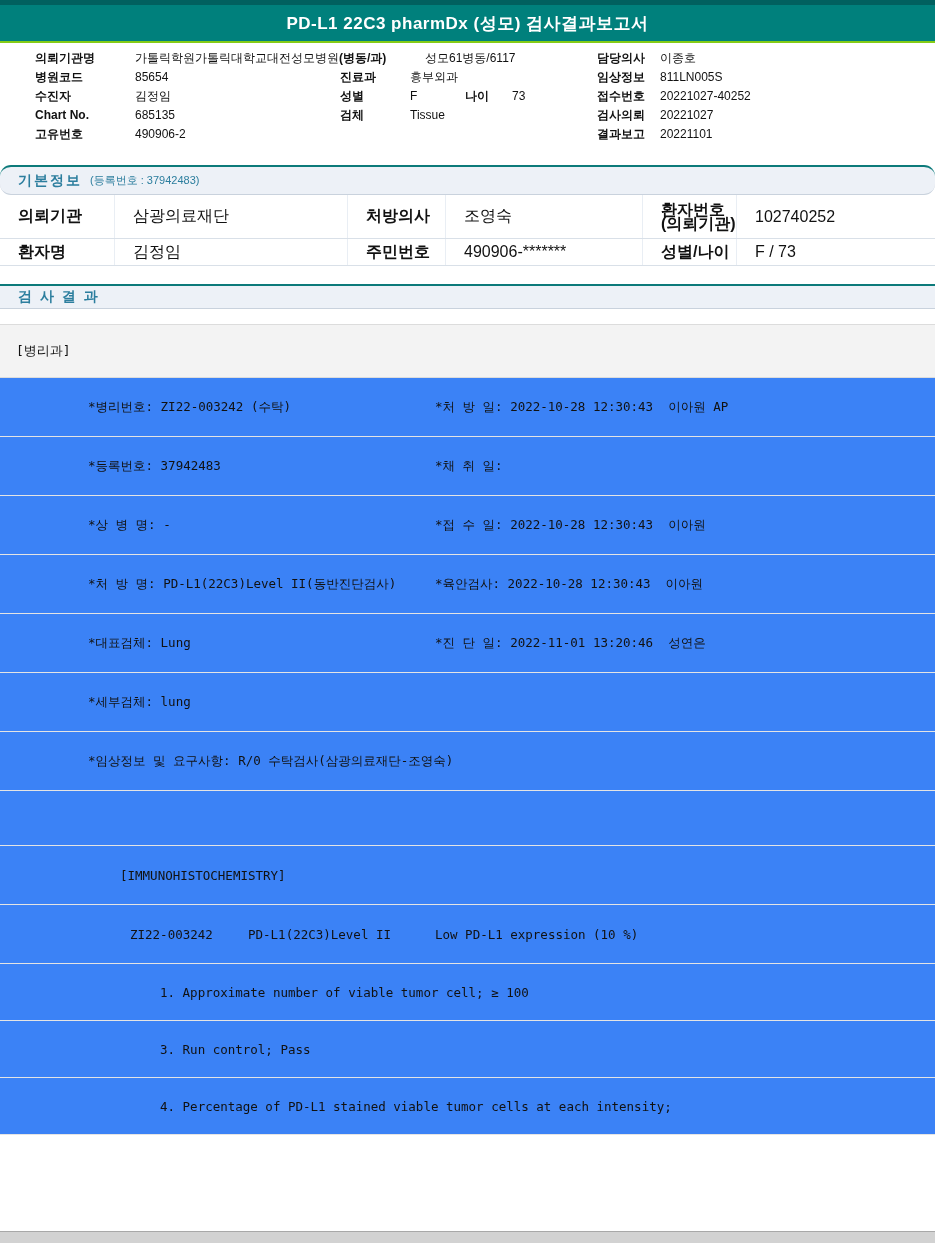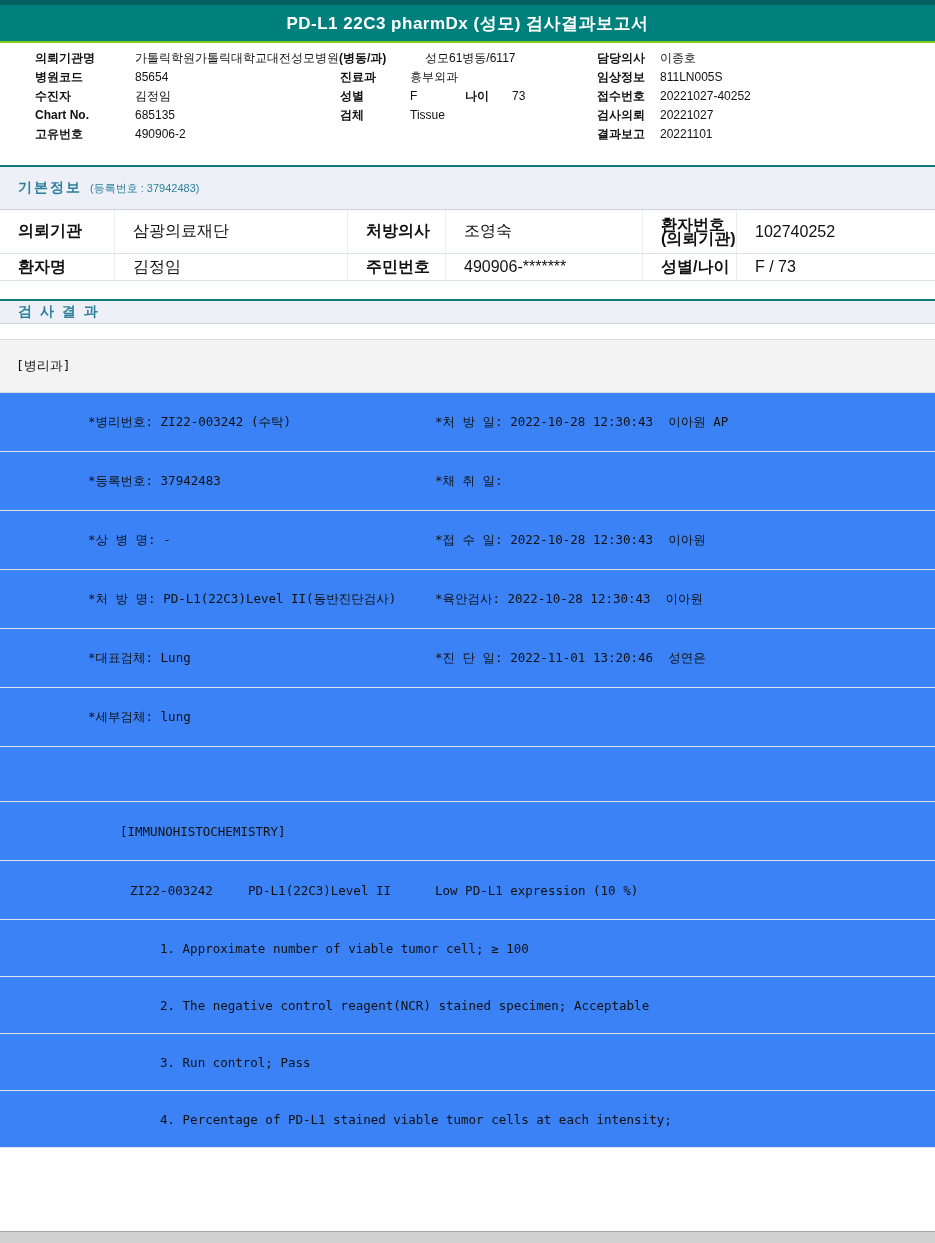--- a/index.html
+++ b/index.html
@@ -23,21 +23,21 @@
   .b { font-weight:bold;text-align:right; }
   .x-l1{left:35px} .x-v1{left:135px}
   .x-l2{left:340px} .x-v2{left:410px} .x-v2a{left:425px}
   .x-l2b{left:465px} .x-v2b{left:512px}
   .x-l3{left:597px} .x-v3{left:660px}
   .y0{top:8px} .y1{top:27px} .y2{top:46px} .y3{top:65px} .y4{top:84px}
 
   
   .section-bar { border-top:2px solid #0c7a7a; background:#edf1f7; border-bottom:1px solid #c9d2dd;
                  display:flex; align-items:center; padding-left:18px; }
-  .section-bar.basic { height:45px; }
+  .section-bar.basic { height:30px;border-radius:11px; }
   .section-bar.result { height:25px; }
   .section-title { color:#2c7e9e; font-size:14px; font-weight:bold; letter-spacing:2px; }
   .section-sub { color:#2c7e9e; font-size:11px; margin-left:8px; letter-spacing:0; }
 
   
   .bi-row { display:flex; border-bottom:1px solid #d9e0e8; font-size:16px; align-items:stretch; }
   .bi-row.first { height:44px; }
   .bi-row.second { height:27px; }
   .bi-cell { padding-left:18px; border-right:1px solid #e9eef4; display:flex; align-items:center; }
   .bi-cell.last { border-right:none; }
@@ -170,38 +170,38 @@
       <span class="pos p-left">*처 방 명: PD-L1(22C3)Level II(동반진단검사)</span>
       <span class="pos p-right">*육안검사: 2022-10-28 12:30:43  이아원</span>
     </div>
     <div class="rep-row">
       <span class="pos p-left">*대표검체: Lung</span>
       <span class="pos p-right">*진 단 일: 2022-11-01 13:20:46  성연은</span>
     </div>
     <div class="rep-row">
       <span class="pos p-left">*세부검체: lung</span>
     </div>
+    <div class="rep-row">
+      <span class="pos p-left">*임상정보 및 요구사항: R/0 수탁검사(삼광의료재단-조영숙)</span>
+    </div>
 
     <div class="rep-row blank"></div>
 
     <div class="rep-row">
       <span class="pos p-ihc">[IMMUNOHISTOCHEMISTRY]</span>
     </div>
     <div class="rep-row">
       <span class="pos p-no">ZI22-003242</span>
       <span class="pos p-test">PD-L1(22C3)Level II</span>
       <span class="pos p-right">Low PD-L1 expression (10 %)</span>
     </div>
     <div class="rep-row item">
       <span class="pos p-item">1. Approximate number of viable tumor cell; ≥ 100</span>
     </div>
     <div class="rep-row item">
-      <span class="pos p-item">2. The negative control reagent(NCR) stained specimen; Acceptable</span>
-    </div>
-    <div class="rep-row item">
       <span class="pos p-item">3. Run control; Pass</span>
     </div>
     <div class="rep-row item">
       <span class="pos p-item">4. Percentage of PD-L1 stained viable tumor cells at each intensity;</span>
     </div>
   </div>
 
   <div class="hscroll"></div>
 
 </div>

